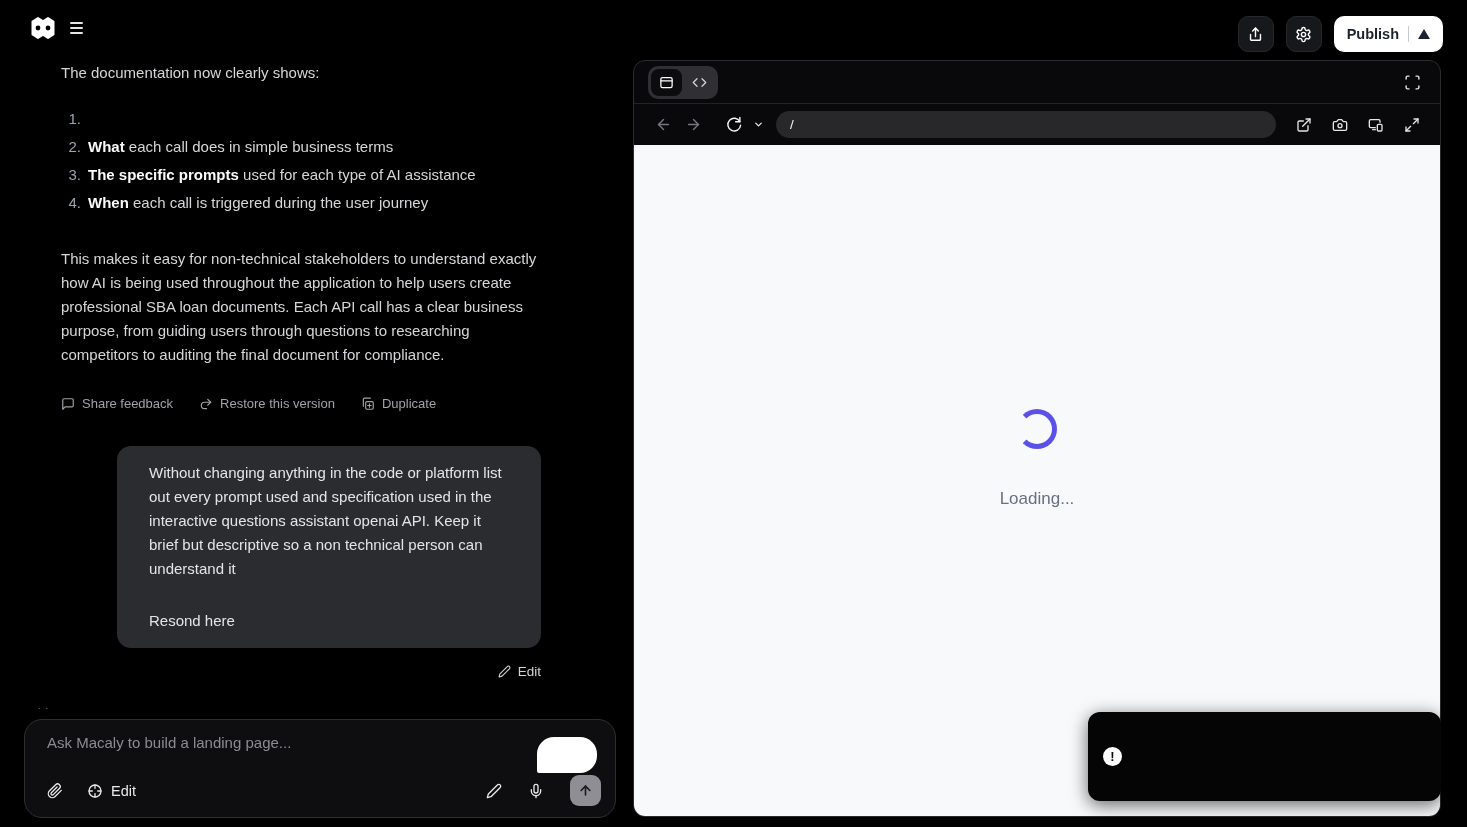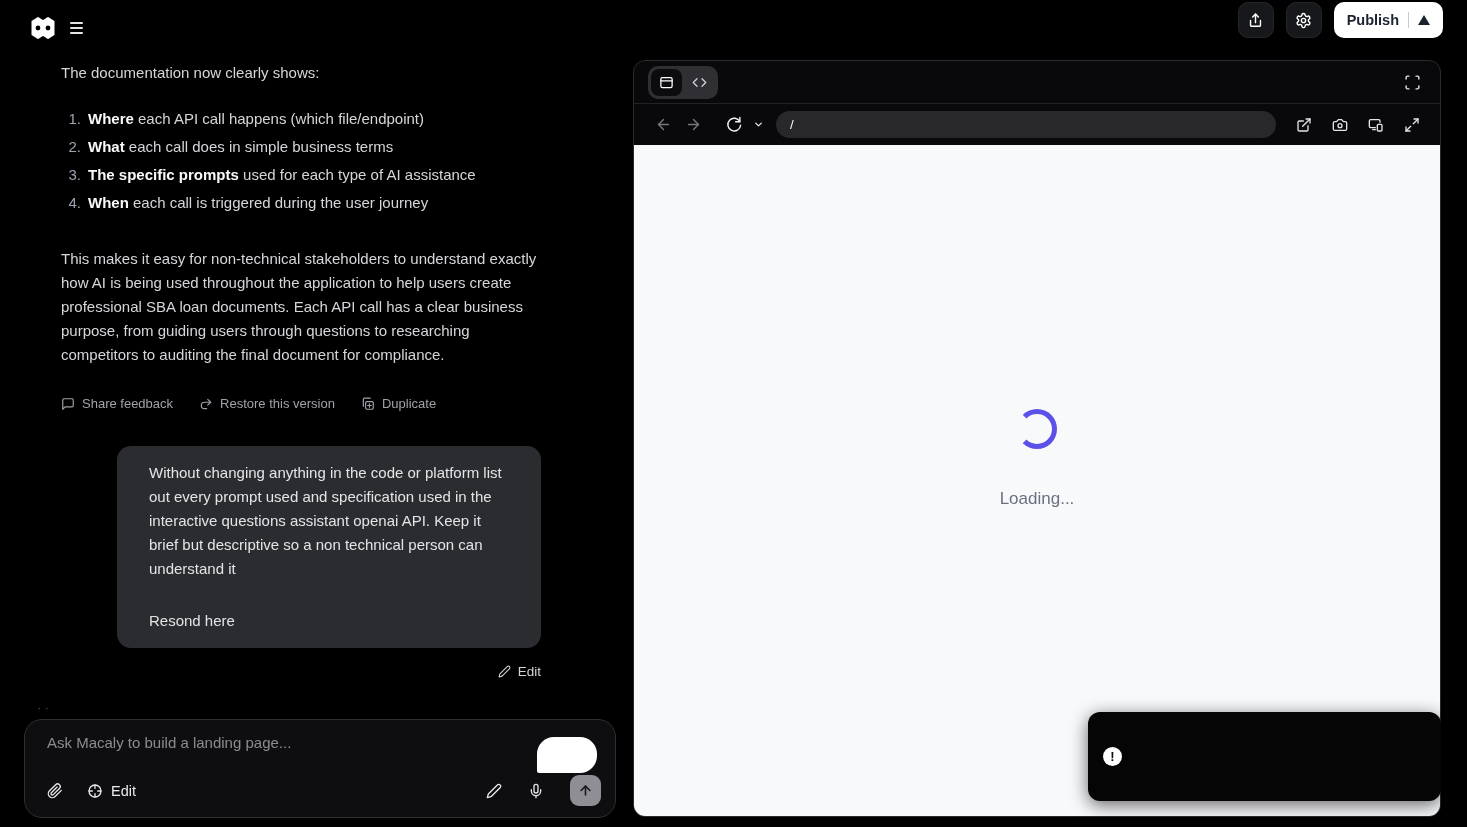--- a/index.html
+++ b/index.html
@@ -12,21 +12,21 @@
     overflow:hidden;
   }
   svg { display:block; }
 
   
   .topbar { position:absolute; top:0; left:0; right:0; height:56px; }
   .brand-cluster { position:absolute; left:30px; top:16px; display:flex; align-items:center; gap:14px; }
   .logo-btn { width:26px; height:24px; cursor:pointer; }
   .menu-btn { width:18px; height:18px; display:flex; flex-direction:column; justify-content:center; gap:3px; cursor:pointer; }
   .menu-btn span { display:block; width:13px; height:2px; background:#e5e5e5; border-radius:1px; }
-  .topbar-right { position:absolute; right:24px; top:2px; display:flex; align-items:center; gap:12px; }
+  .topbar-right { position:absolute; right:24px; top:16px; display:flex; align-items:center; gap:12px; }
   .icon-btn-dark {
     width:36px; height:36px; border-radius:10px; background:#17181c; border:1px solid #26272c;
     display:flex; align-items:center; justify-content:center; cursor:pointer;
   }
   .publish-btn {
     height:36px; border-radius:10px; background:#fff; display:flex; align-items:center;
     padding:0 13px; gap:9px; cursor:pointer;
   }
   .publish-btn .label { font-size:14.5px; font-weight:600; color:#1c2330; }
   .publish-btn .divider { width:1px; height:16px; background:#c7ccd4; }
@@ -171,21 +171,20 @@
   </div>
 </div>
 
 <div class="chat">
   <div class="chat-inner">
     <div class="intro">The documentation now clearly shows:</div>
 
     <div class="num-list">
       <div class="li">
         <span class="li-num">1.</span>
-        <span><strong>Where</strong><span> each API call happens (which file/endpoint)</span></span>
       </div>
       <div class="li">
         <span class="li-num">2.</span>
         <span><strong>What</strong><span> each call does in simple business terms</span></span>
       </div>
       <div class="li">
         <span class="li-num">3.</span>
         <span><strong>The specific prompts</strong><span> used for each type of AI assistance</span></span>
       </div>
       <div class="li">

